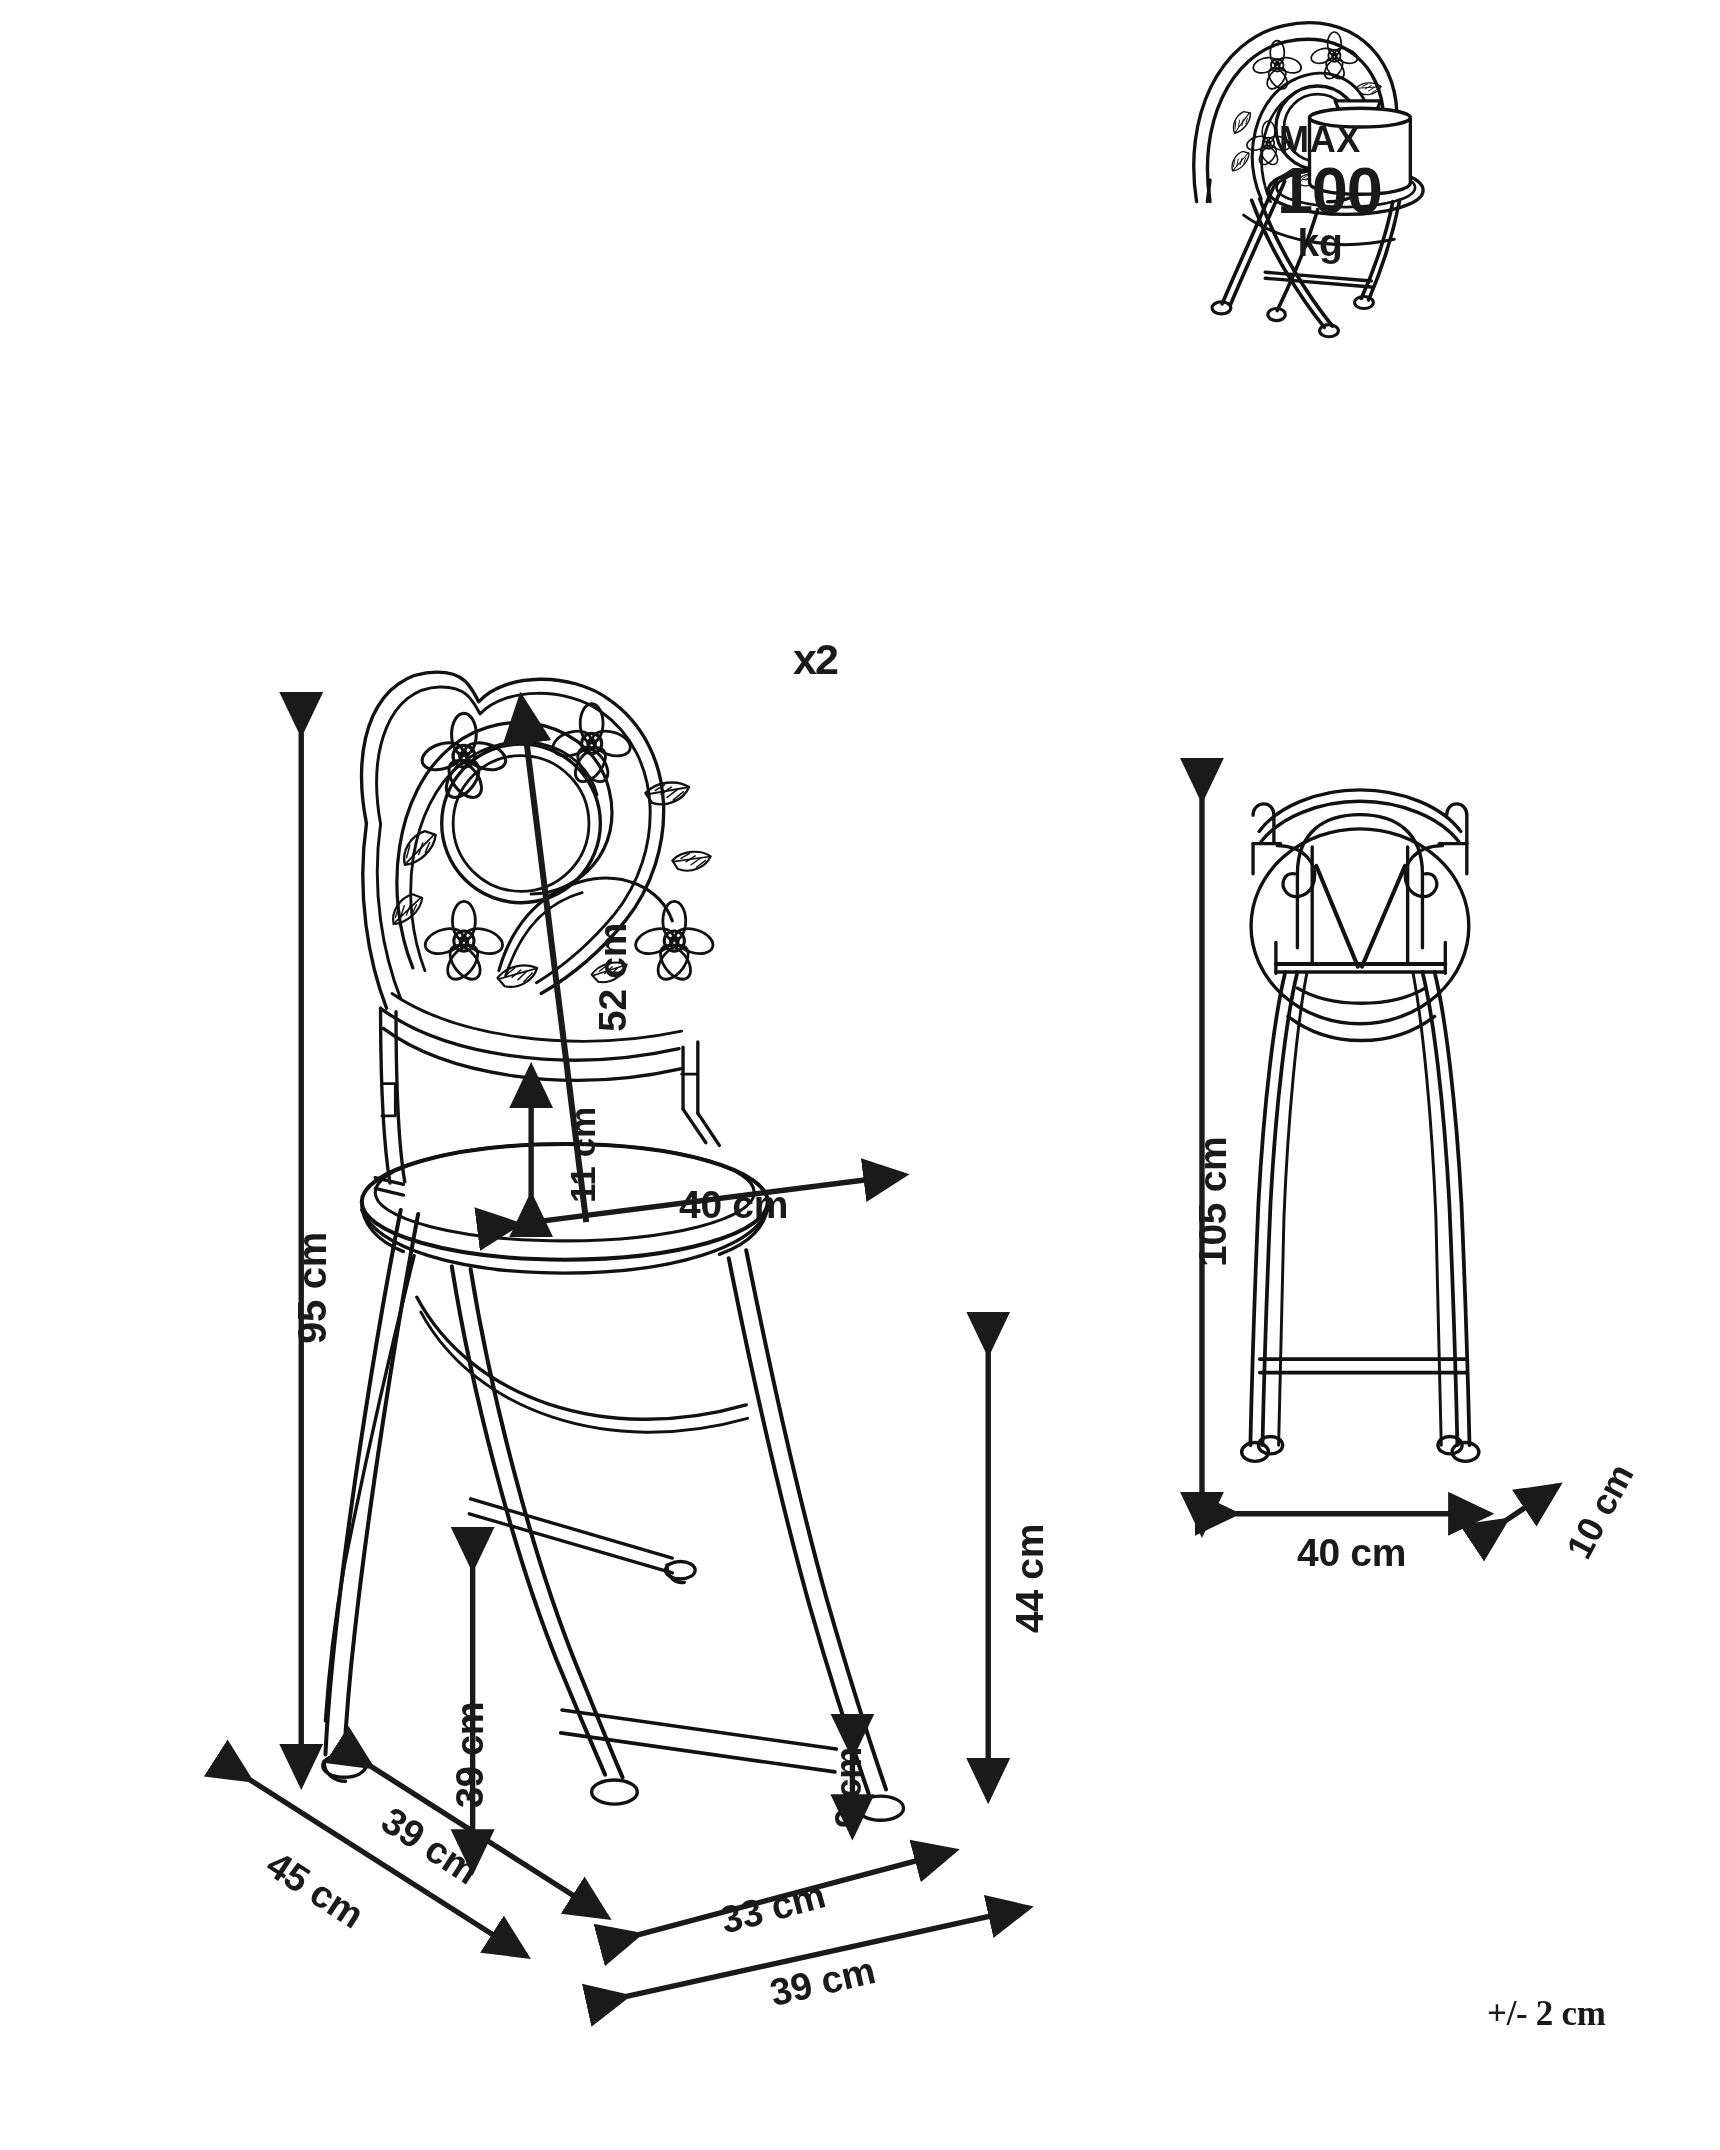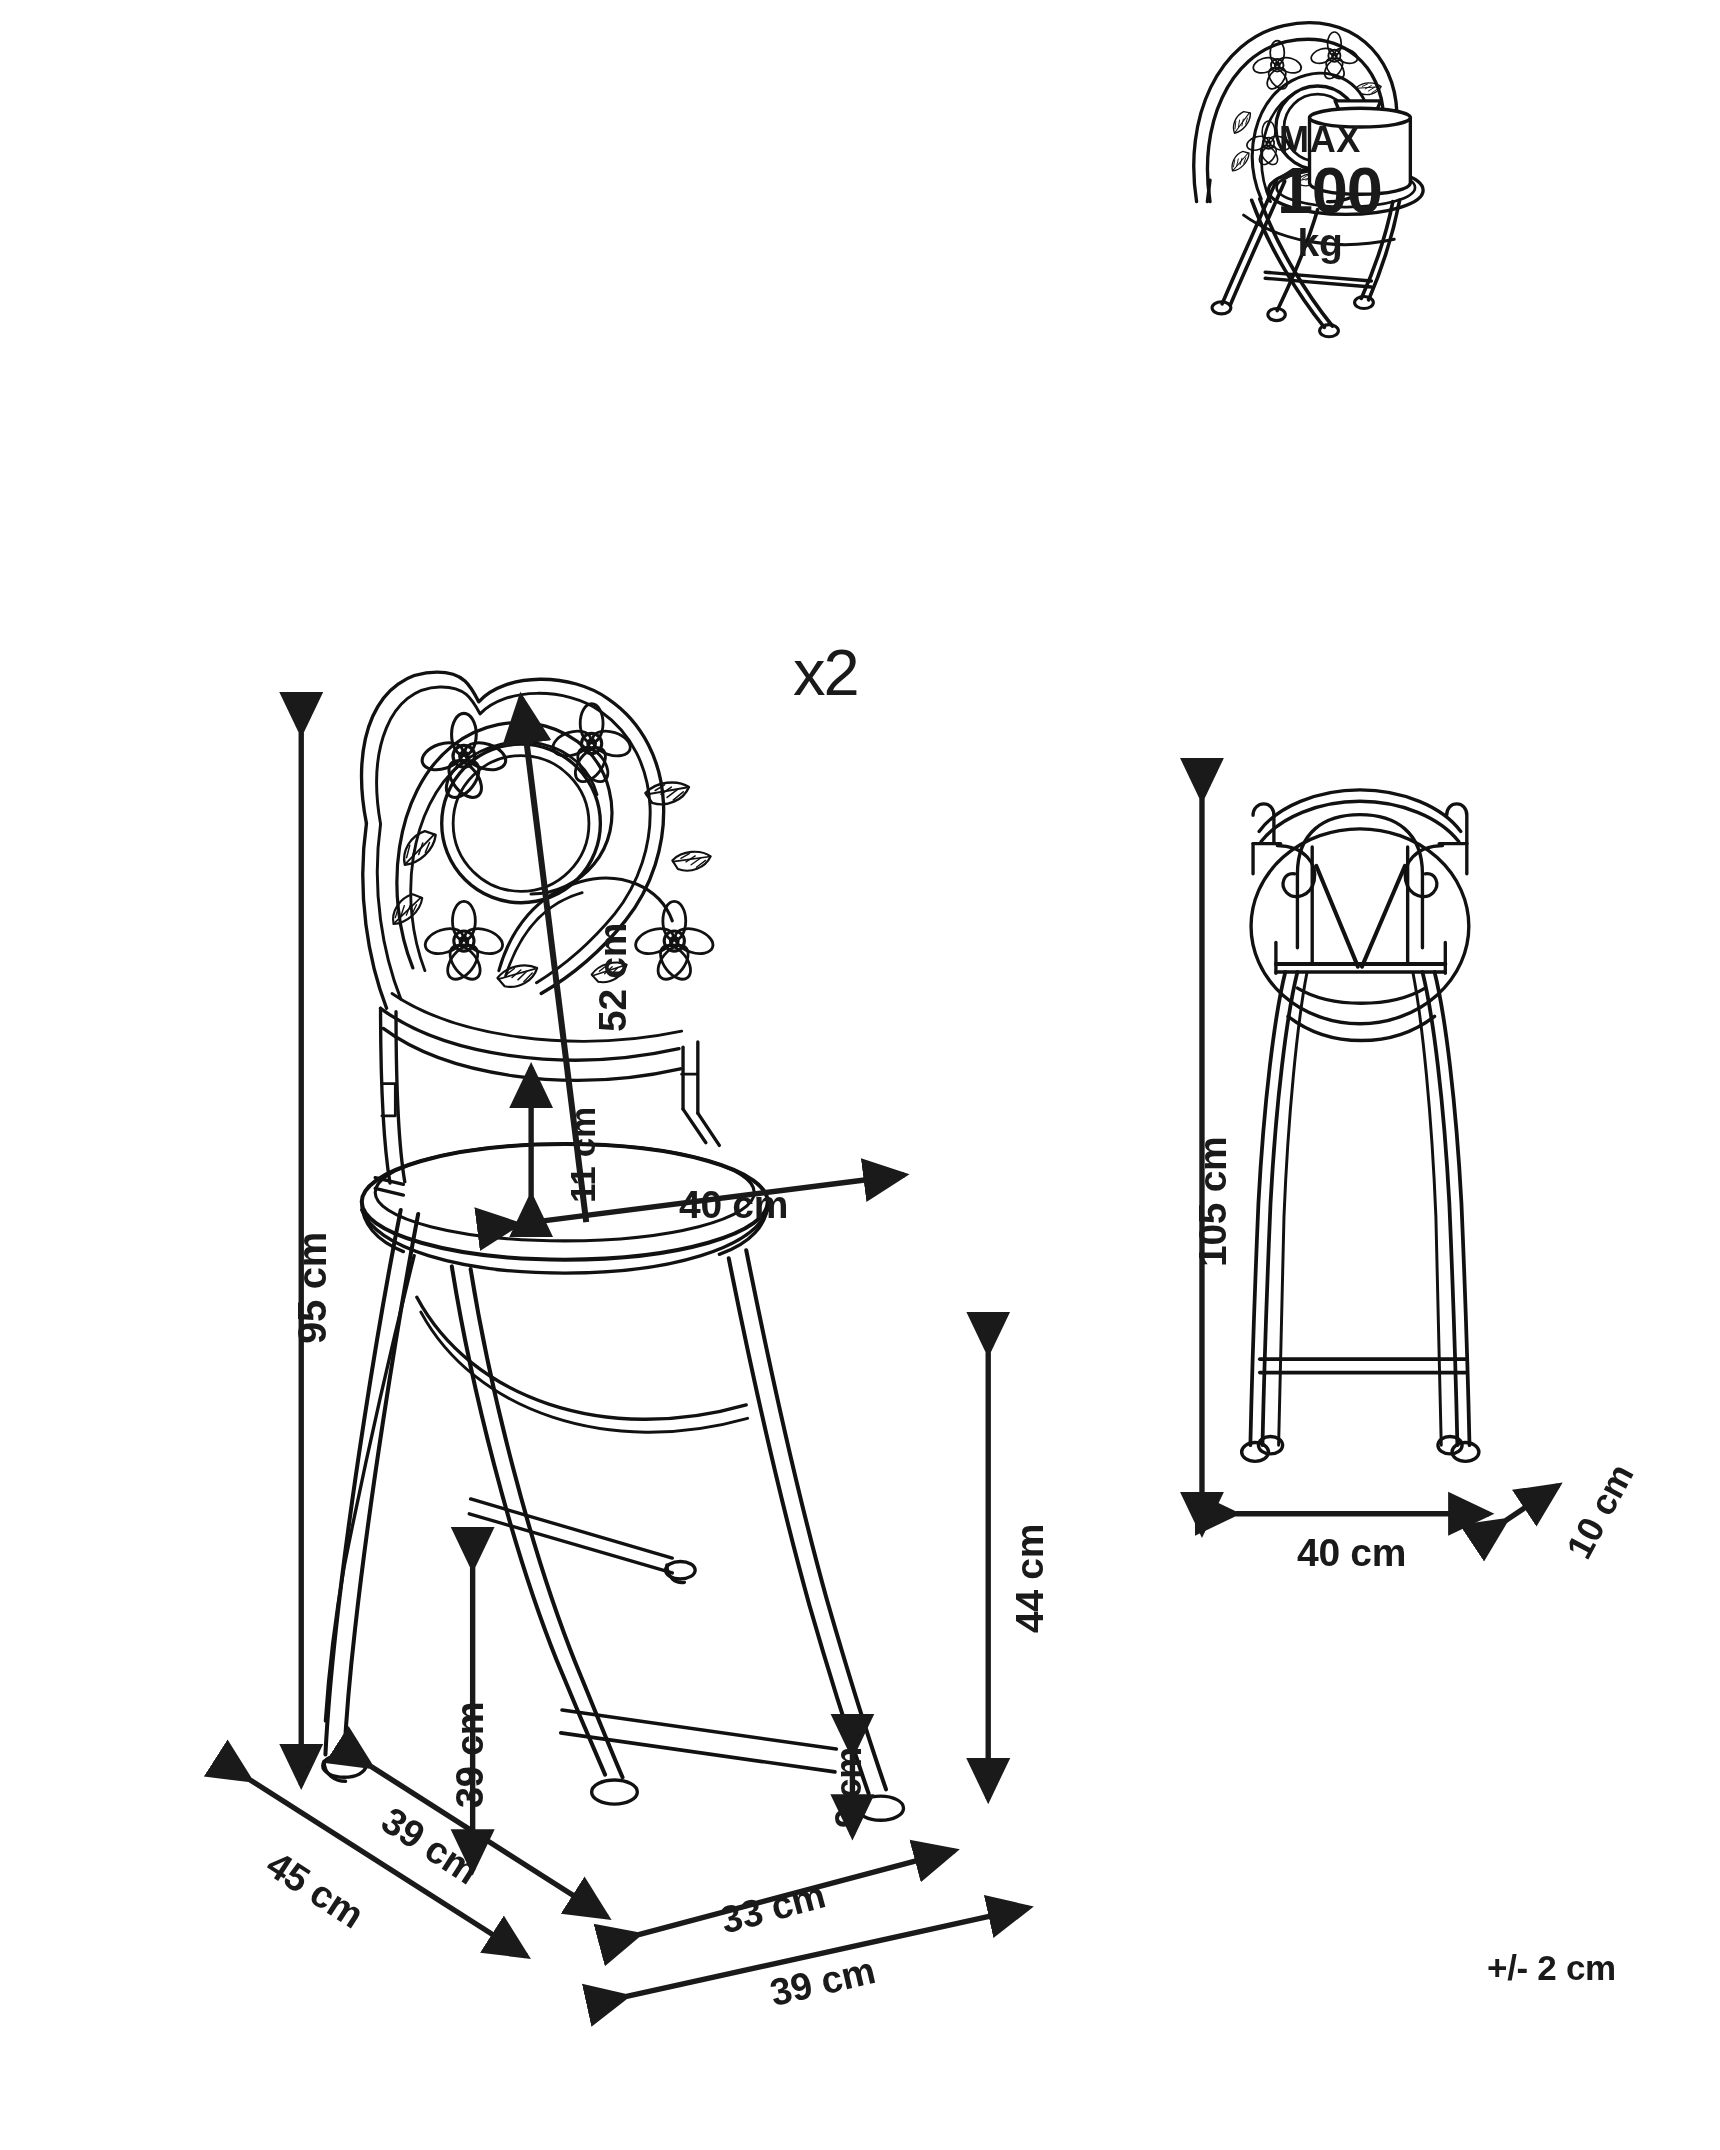--- a/index.html
+++ b/index.html
@@ -13,21 +13,21 @@
   svg{display:block;}
   .abs{position:absolute;}
   .lbl{
     font-family:"Liberation Sans", sans-serif;
     font-weight:bold;
     color:#1a1a1a;
     white-space:nowrap;
     letter-spacing:-0.3px;
   }
   .rot90{transform-origin:left top;transform:rotate(-90deg);}
-  .qty{font-size:65px;font-weight:normal;letter-spacing:-2px;}
+  .qty{font-size:43px;font-weight:bold;letter-spacing:-2px;}
   .tol{font-size:35px;font-weight:bold;}
   .maxbox{
     text-align:center;line-height:1.0;
   }
   .max-w{font-size:36px;font-weight:bold;letter-spacing:0.7px;}
   .max-n{font-size:65px;font-weight:bold;letter-spacing:-1.3px;}
   .max-u{font-size:39px;font-weight:bold;}
 </style>
 </head>
 <body>
@@ -385,16 +385,16 @@
   <div class="abs lbl" style="left:766px;top:1973px;font-size:38px;
        transform-origin:left top;transform:rotate(-13deg);">39 cm</div>
 
   <div class="abs lbl rot90" style="left:1191px;top:1267px;font-size:39px;">105 cm</div>
 
   <div class="abs lbl" style="left:1297px;top:1531px;font-size:39px;">40 cm</div>
 
   <div class="abs lbl" style="left:1558px;top:1546px;font-size:36px;
        transform-origin:left top;transform:rotate(-62deg);">10 cm</div>
 
-  <div class="abs tol lbl" style="left:1487px;top:1948px;">+/- 2 cm</div>
+  <div class="abs tol lbl" style="left:1487px;top:1994px;font-family:Liberation Serif, serif;">+/- 2 cm</div>
 
 </div>
 
 
 </body></html>

